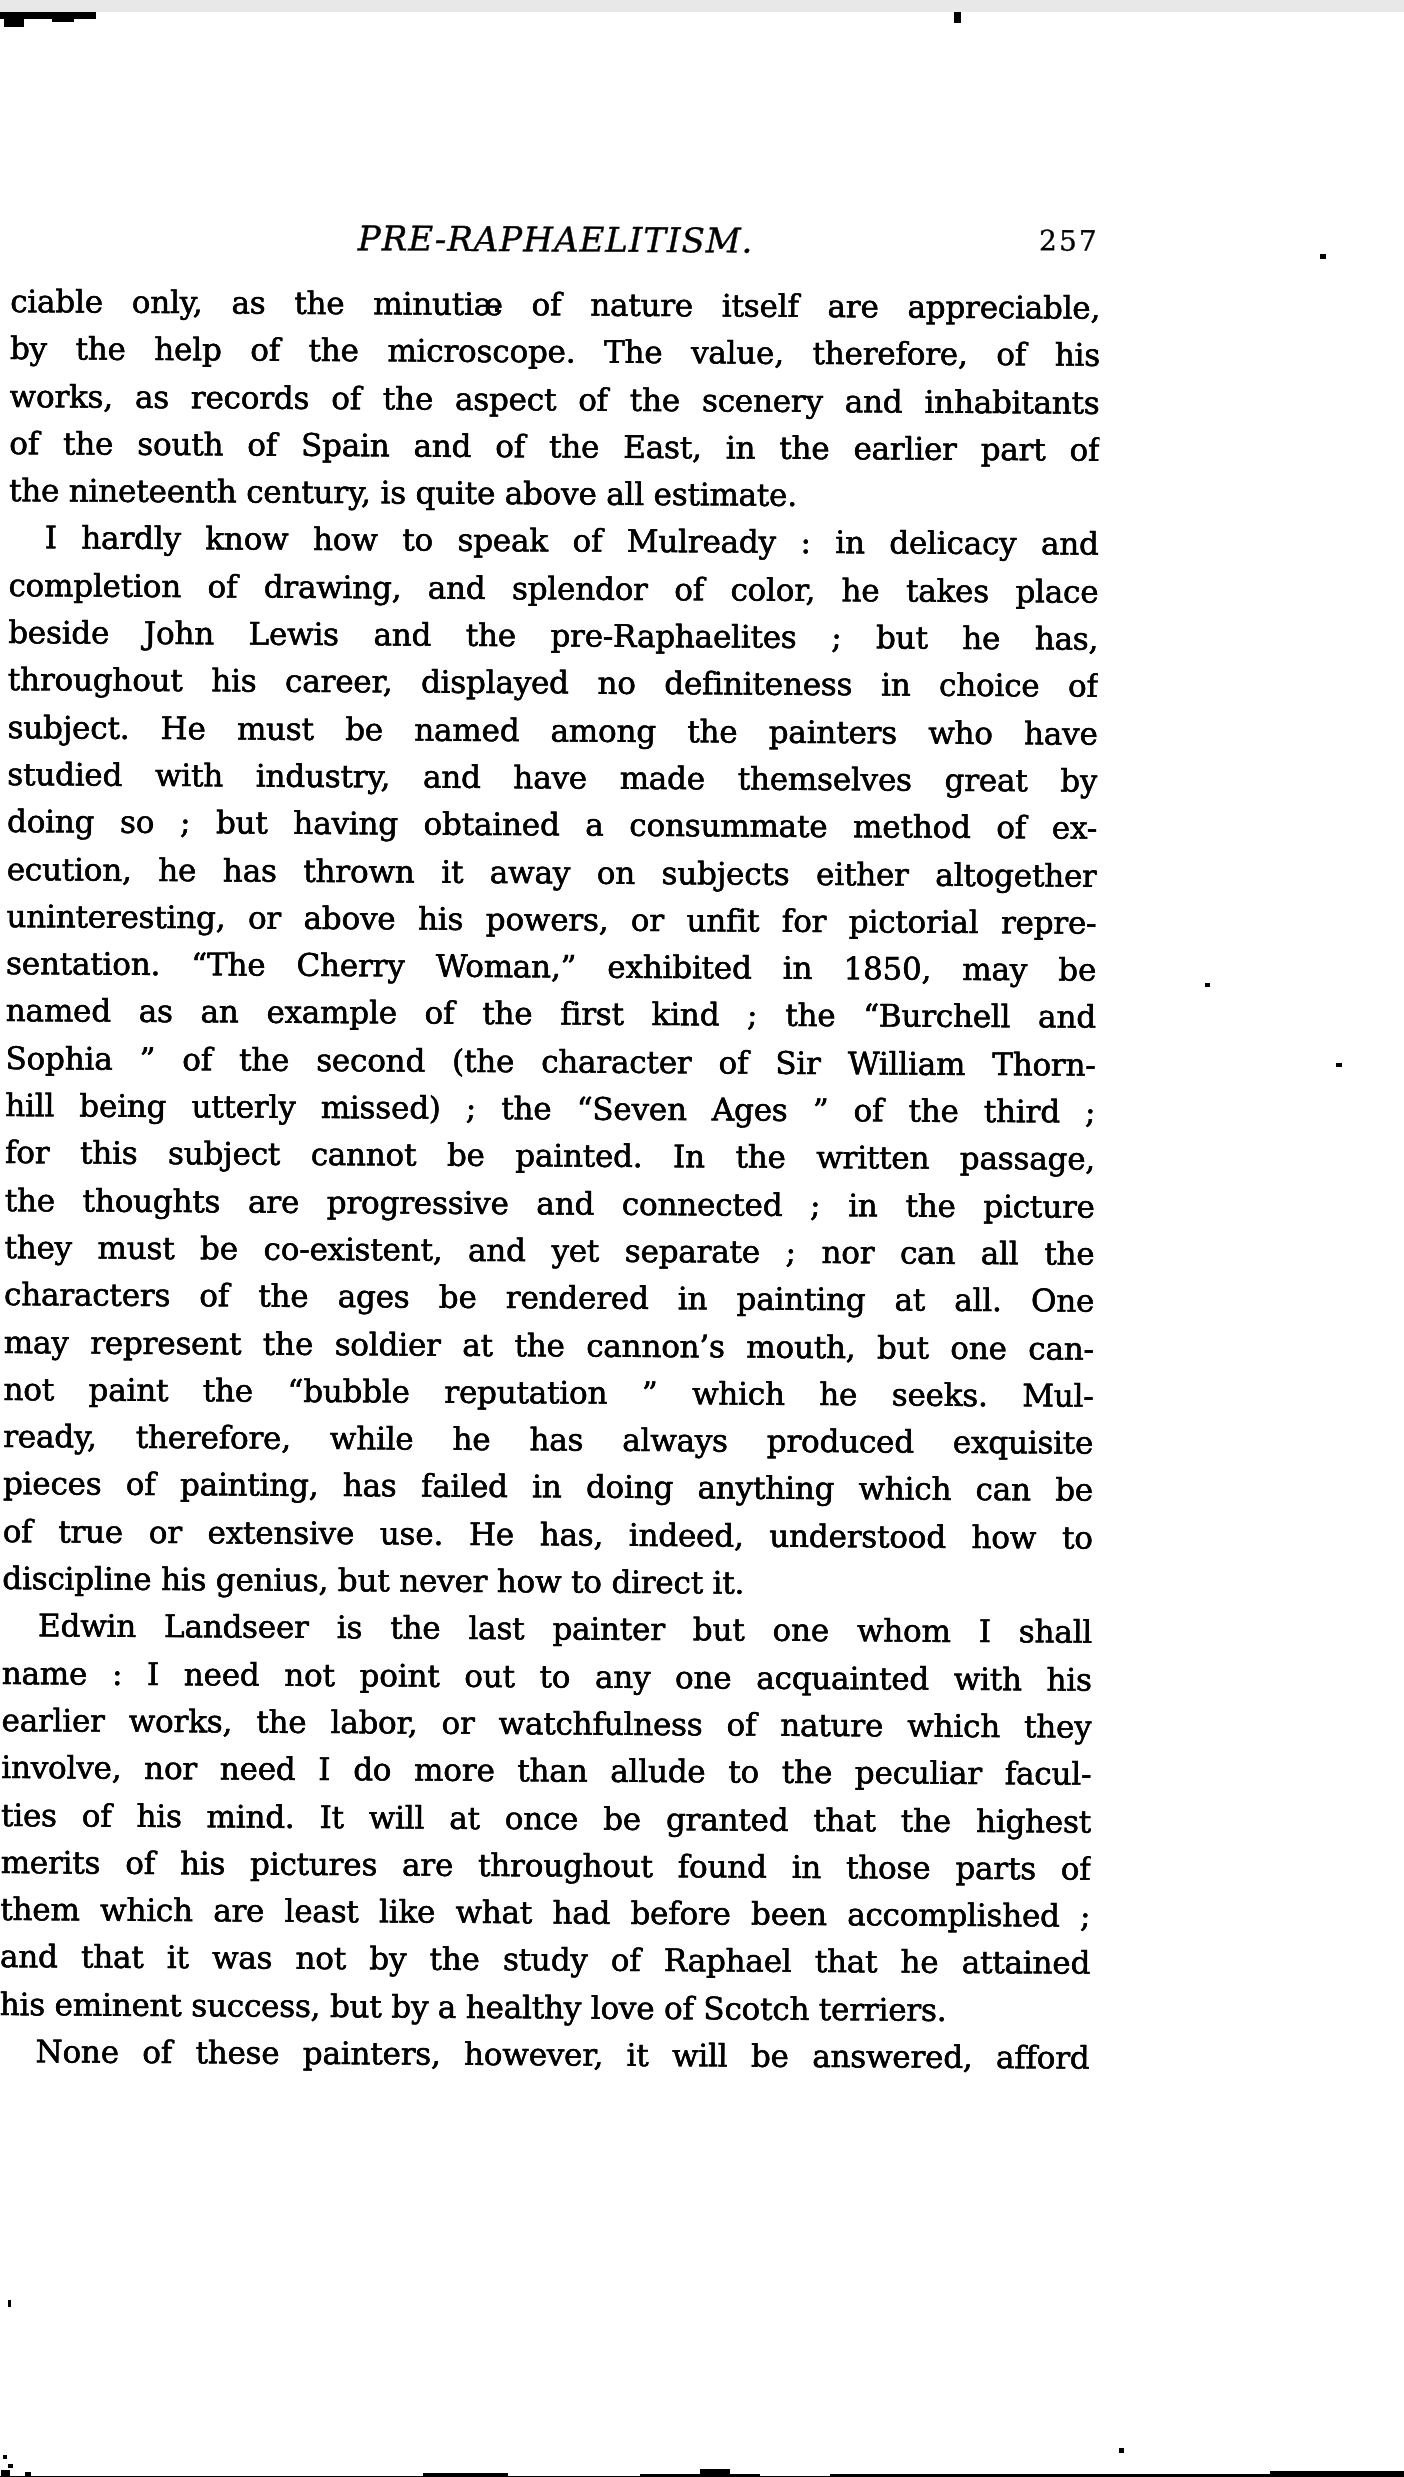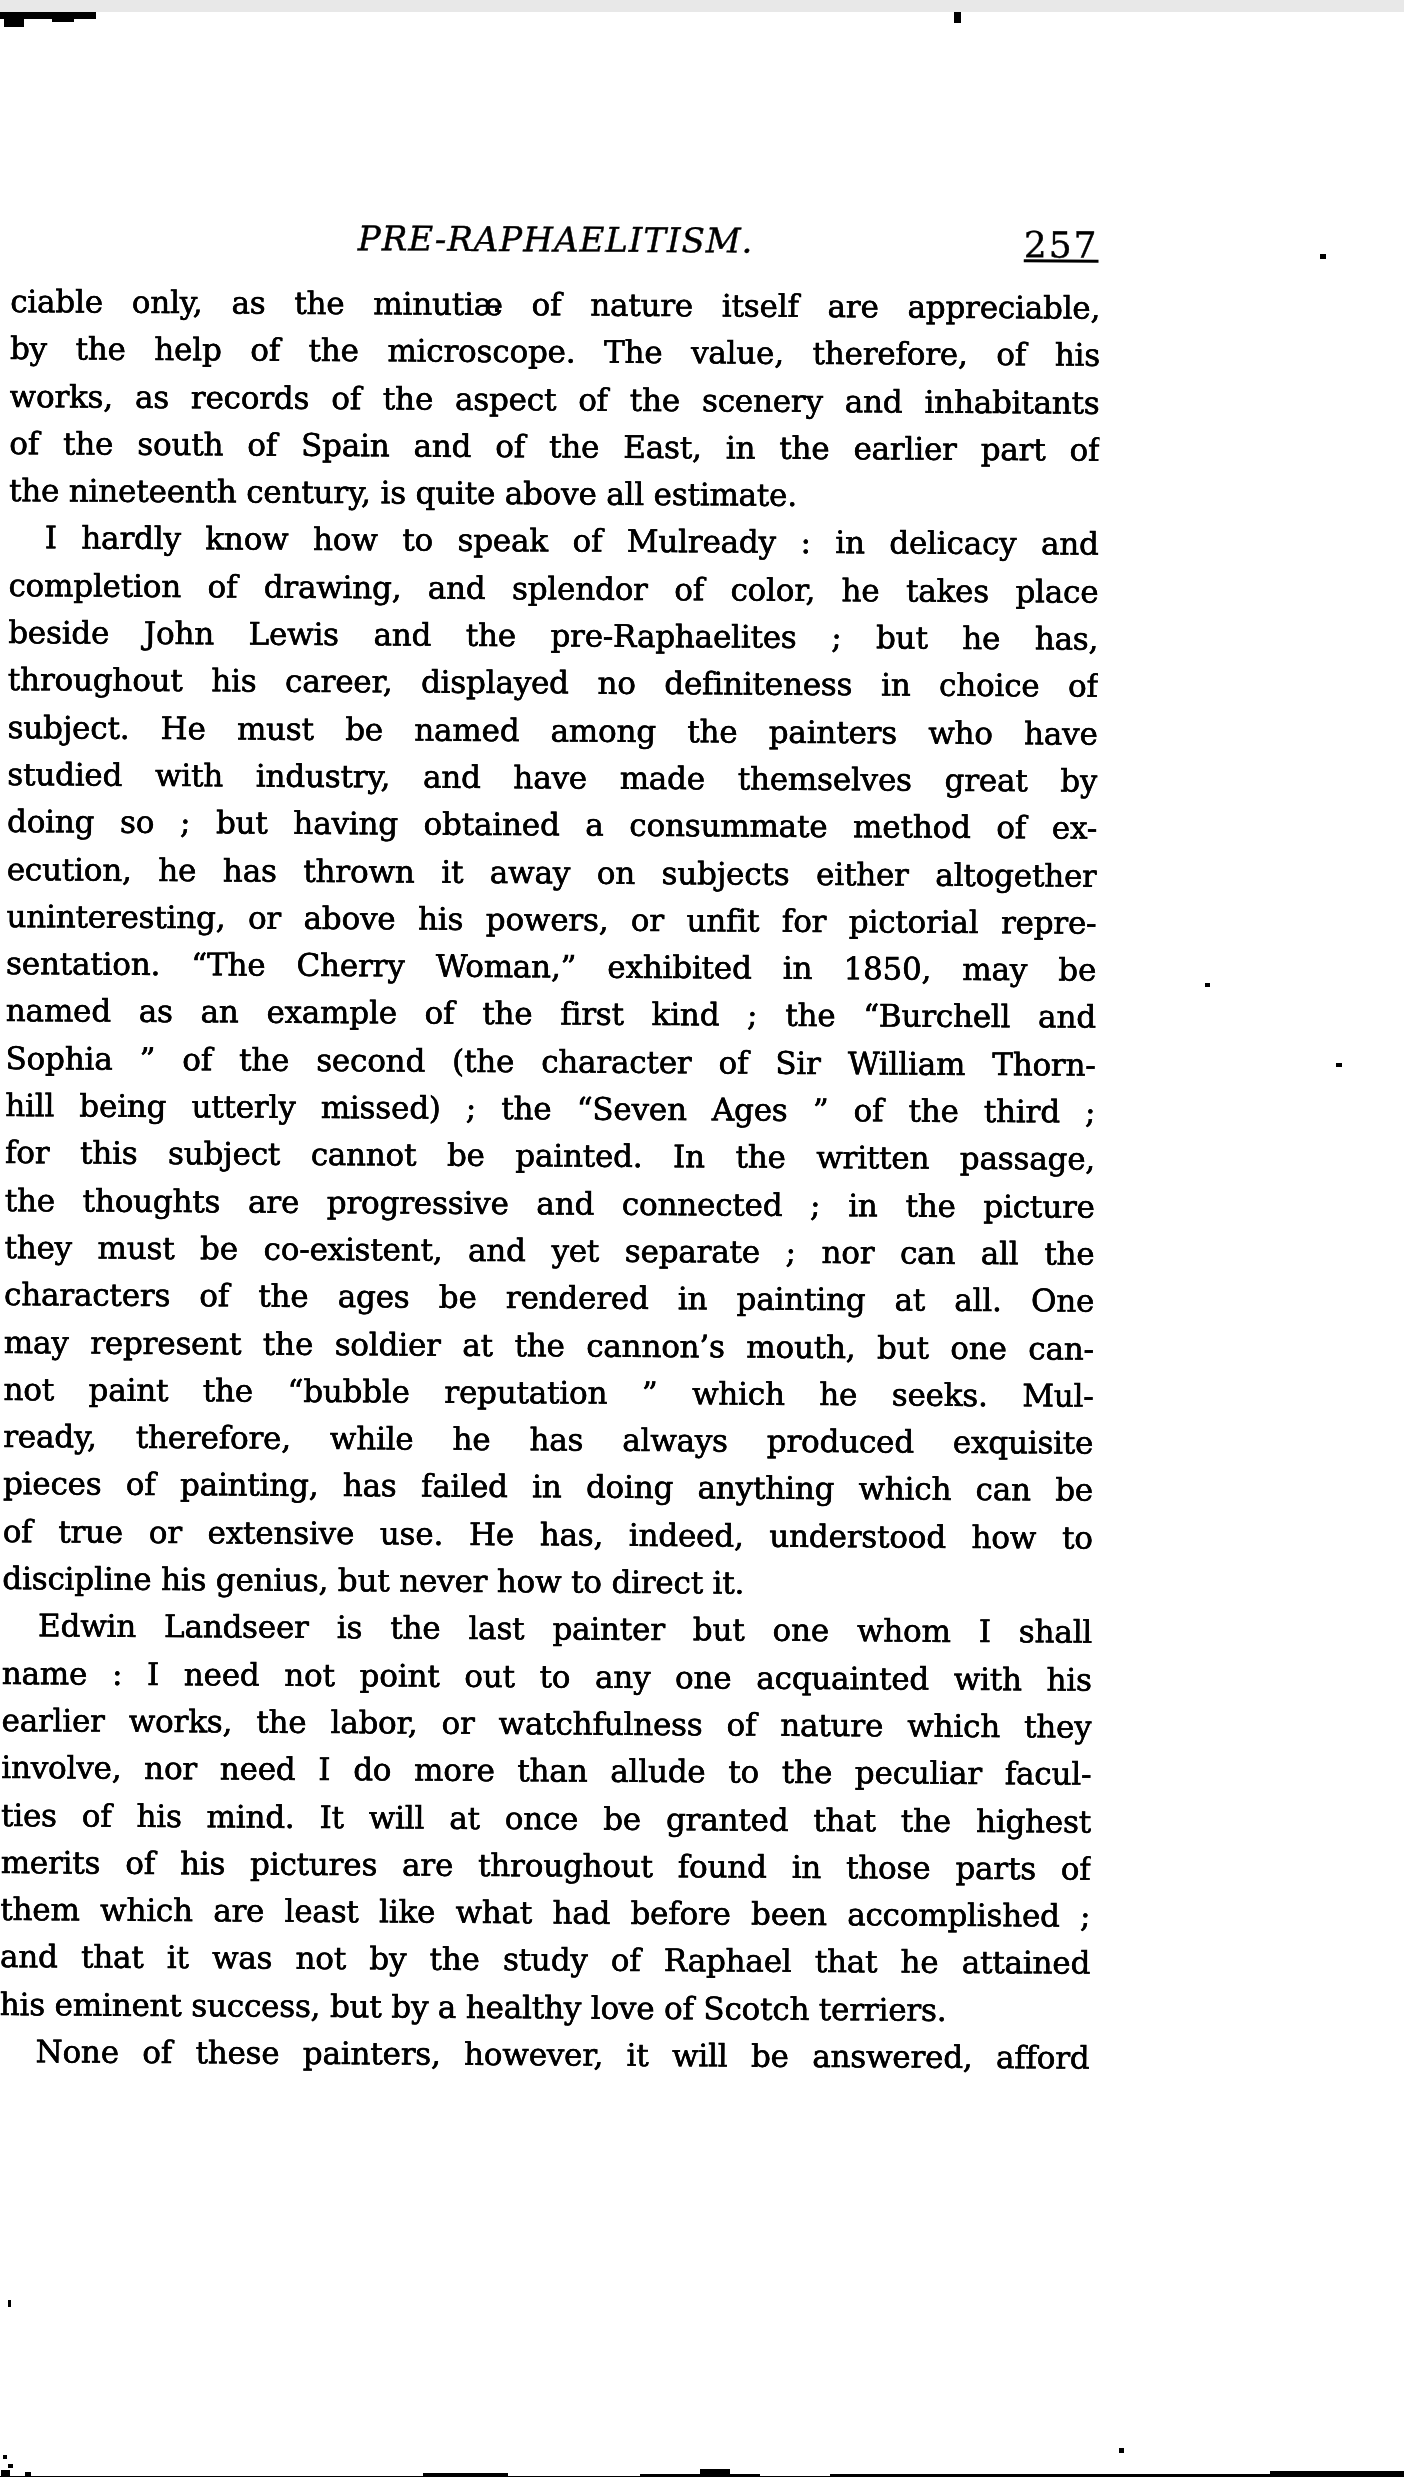--- a/index.html
+++ b/index.html
@@ -23,23 +23,22 @@
   }
   .head-title{
     font-style:italic;
     font-size:34px;
     letter-spacing:1px;
     -webkit-text-stroke:0.4px #000;
   }
   .page-num{
     position:absolute;right:2px;top:2px;
     font-style:normal;
-    font-size:36px;
+    font-size:28px;
     letter-spacing:2px;
-    text-decoration:underline;
     -webkit-text-stroke:0.4px #000;
   }
   .body{
     position:absolute;left:12px;top:266px;width:1090px;
     font-size:31px;
     letter-spacing:-0.2px;
     -webkit-text-stroke:0.55px #000;
     text-shadow:0 0 0.3px #000;
   }
   .line{

